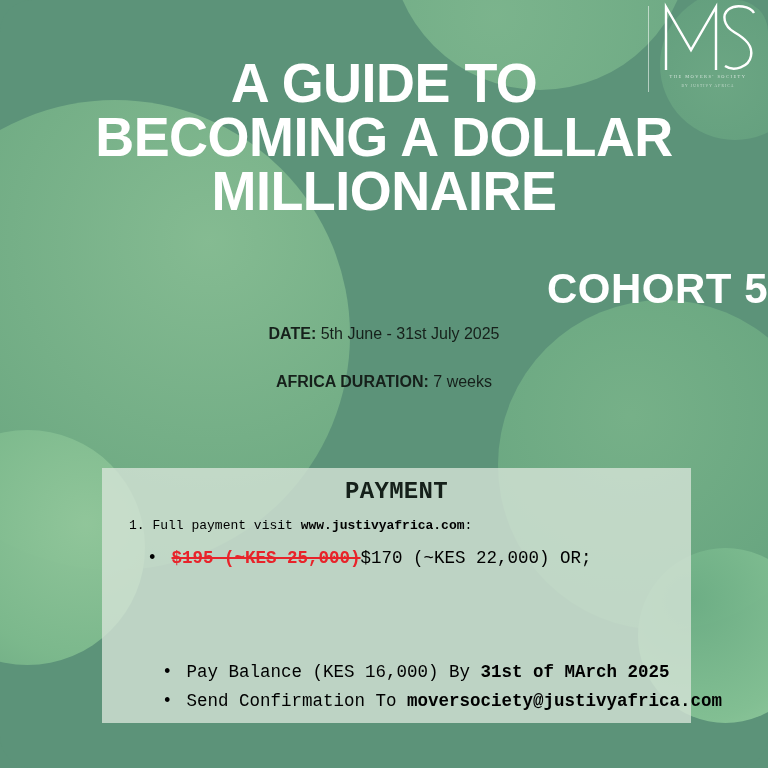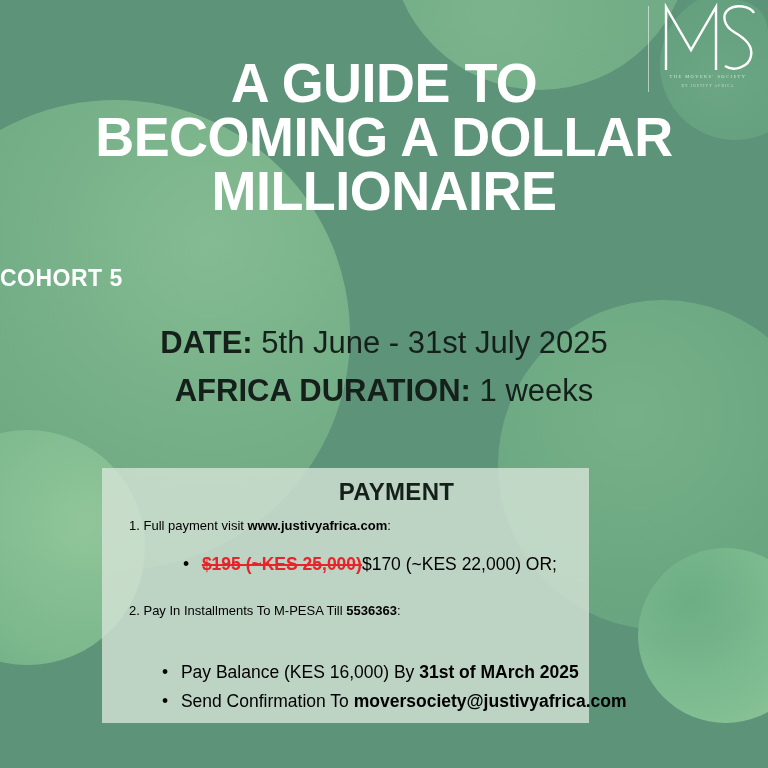--- a/index.html
+++ b/index.html
@@ -76,58 +76,59 @@
     font-family:"Liberation Sans", sans-serif;
     font-weight:bold;
     font-size:55px;line-height:54px;
     letter-spacing:-0.5px;
     transform:scaleX(.98);
   }
   #headline .l{display:block;white-space:nowrap;}
 
   
   #cohort{
-    position:absolute;left:0;top:265px;width:768px;text-align:left;
-    color:#ffffff;font-weight:bold;font-size:23px;letter-spacing:.5px;z-index:5;
+    position:absolute;left:0;top:265px;width:768px;text-align:right;
+    color:#ffffff;font-weight:bold;font-size:42px;letter-spacing:.5px;z-index:5;
   }
 
   
   .detail{
     position:absolute;left:0;width:768px;text-align:center;
-    color:#16201b;font-size:31px;z-index:5;
+    color:#16201b;font-size:16px;z-index:5;
   }
   .detail b{font-weight:bold;}
   #d1{top:325px;}
   #d2{top:373px;}
   #d3{top:421px;}
 
   
   #panel{
-    position:absolute;left:102px;top:468px;width:487px;height:255px;
+    position:absolute;left:102px;top:468px;width:589px;height:255px;
     background:rgba(214,228,215,.80);
     z-index:4;
+    font-family:Liberation Mono, monospace;
   }
   #panel-title{
     position:absolute;left:0;top:10px;width:589px;text-align:center;
     font-weight:bold;font-size:24px;color:#15201a;letter-spacing:.3px;
   }
   .num{position:absolute;font-size:13px;white-space:nowrap;}
   .num b{font-weight:bold;}
   .bul{position:absolute;font-size:17.5px;white-space:nowrap;}
   .bul b{font-weight:bold;}
   .bul .dot, .bullet-dot{
     display:inline-block;width:14px;text-align:left;
   }
   .strike{
     color:#e8232a;text-decoration:line-through;
     text-decoration-color:#e8232a;text-decoration-thickness:2px;
     font-weight:bold;
   }
   #p-1{left:27px;top:50px;}
-  #p-1b{left:45px;top:86px;margin-left:36px;}
+  #p-1b{left:45px;top:80px;}
   #p-2{left:27px;top:135px;}
   #p-2b1{left:60px;top:165px;}
   #p-2b2{left:60px;top:194px;}
   #p-2b3{left:60px;top:223px;}
 </style>
 </head>
 <body>
 
 <div id="poster">
 
@@ -159,42 +160,37 @@
   </div>
 
   <div id="cohort">COHORT 5</div>
 
   <div class="detail" id="d1">
     <b>DATE:</b>
     <span>5th June - 31st July 2025</span>
   </div>
   <div class="detail" id="d2">
     <b>AFRICA DURATION:</b>
-    <span>1 weeks</span>
+    <span>7 weeks</span>
   </div>
 
   <div id="panel">
     <div id="panel-title">PAYMENT</div>
 
     <div class="num" id="p-1">
       <span>1.</span>
       <span>Full payment visit</span>
       <b>www.justivyafrica.com</b><span>:</span>
     </div>
 
     <div class="bul" id="p-1b">
       <span class="bullet-dot">•</span>
       <span class="strike">$195 (~KES 25,000)</span><span>$170 (~KES 22,000) OR;</span>
     </div>
 
-    <div class="num" id="p-2">
-      <span>2.</span>
-      <span>Pay In Installments To M-PESA Till</span>
-      <b>5536363</b><span>:</span>
-    </div>
 
     <div class="bul" id="p-2b2">
       <span class="bullet-dot">•</span>
       <span>Pay Balance (KES 16,000) By </span><b>31st of MArch 2025</b>
     </div>
     <div class="bul" id="p-2b3">
       <span class="bullet-dot">•</span>
       <span>Send Confirmation To </span><b>moversociety@justivyafrica.com</b>
     </div>
   </div>

